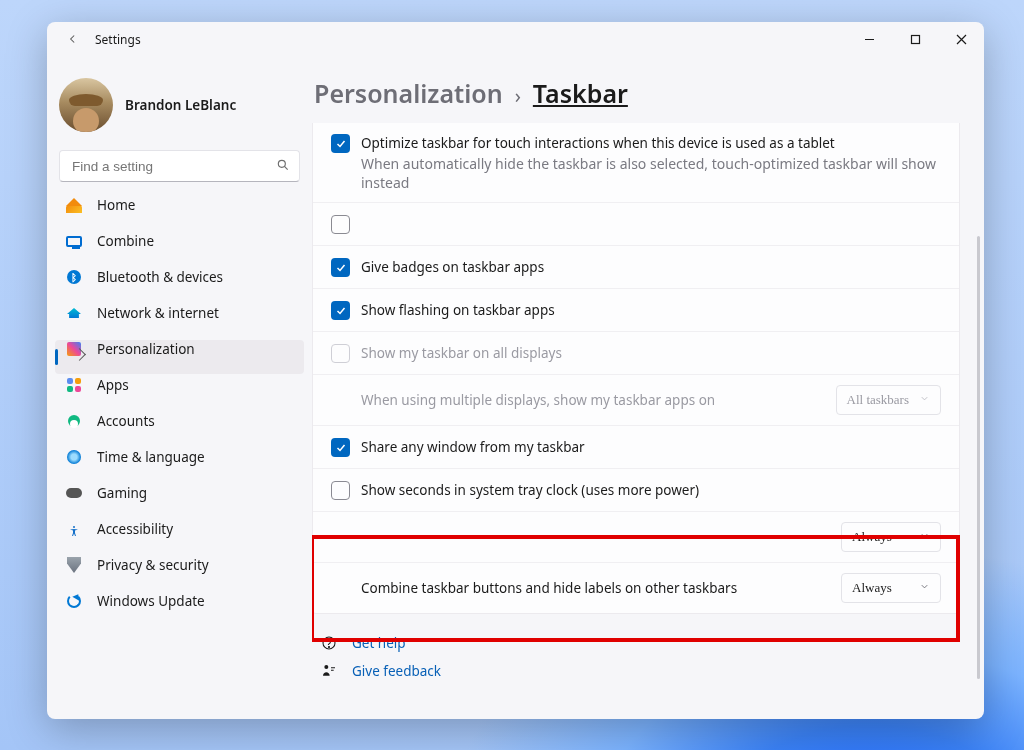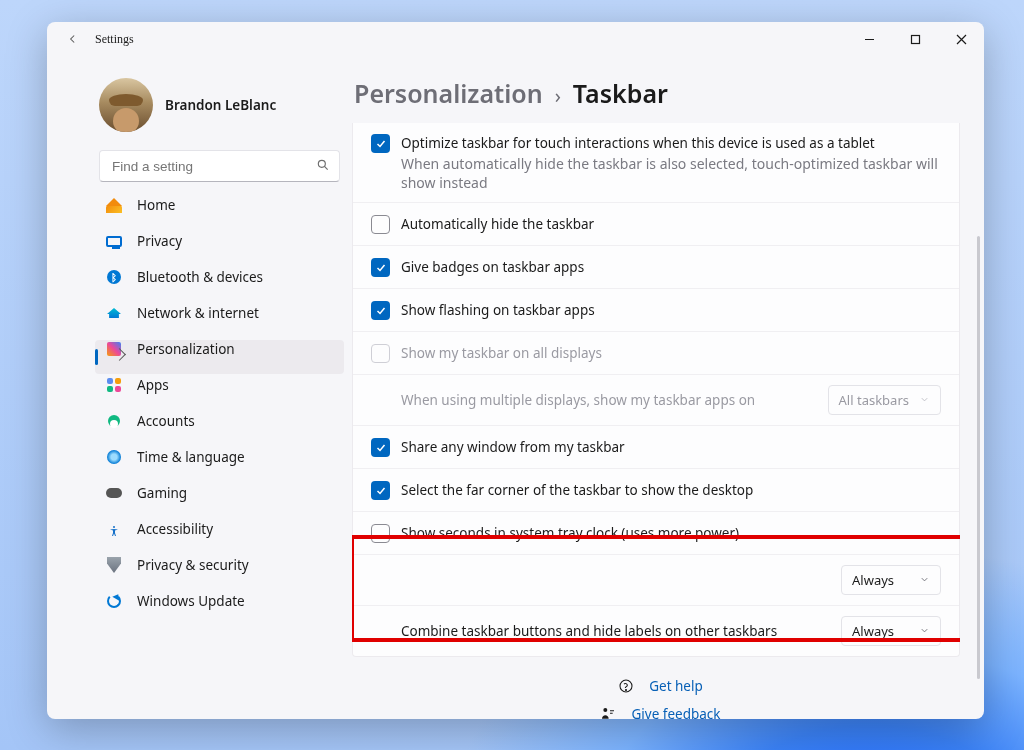--- a/index.html
+++ b/index.html
@@ -25,38 +25,37 @@
     overflow: hidden;
   }
 
   
   .titlebar {
     height: 34px;
     display: flex; align-items: center;
     padding-left: 14px;
     font-size: 12px;
     color: #1b1b1b;
-    font-family: Liberation Serif, serif;
   }
   .back-btn {
     width: 24px; height: 24px;
     display: flex; align-items: center; justify-content: center;
     margin-right: 10px; cursor: pointer;
     color: #5a5a5a;
   }
   .tb-spacer { flex: 1; }
   .win-controls { display: flex; }
   .win-ctl {
     width: 46px; height: 34px;
     display: flex; align-items: center; justify-content: center;
     color: #1b1b1b; cursor: pointer;
   }
 
   
-  .body { flex: 1; display: flex; overflow: hidden; padding-left: 40px; }
+  .body { flex: 1; display: flex; overflow: hidden; }
 
   
   .sidebar {
     width: 265px; padding: 12px 8px 12px 8px;
     display: flex; flex-direction: column;
     overflow-y: auto;
   }
   .profile {
     display: flex; align-items: center; gap: 12px;
     padding: 10px 8px 18px 4px;
@@ -145,21 +144,21 @@
     padding: 20px 24px 0 0;
     overflow: hidden;
     position: relative;
   }
   .breadcrumb {
     display: flex; align-items: baseline; gap: 12px;
     margin: 0 0 12px 2px;
   }
   .bc-parent { font-size: 25px; font-weight: 600; color: #6e6e76; }
   .bc-sep { font-size: 20px; color: #6e6e76; }
-  .bc-page { font-size: 25px; font-weight: 600; color: #1b1b1b; }
+  .bc-page { font-size: 25px; font-weight: 600; color: #1b1b1b; text-decoration: underline; }
 
   .scroll {
     flex: 1; overflow: hidden; 
     position: relative;
     border-top: 1px solid transparent;
   }
   .card {
     background: #fdfdfe;
     border: 1px solid #eceaee;
     border-radius: 4px;
@@ -171,21 +170,21 @@
     display: flex; align-items: center;
     min-height: 43px; padding: 10px 18px 10px 48px;
     border-bottom: 1px solid #f0eff2;
     position: relative;
     font-size: 13.5px; color: #1b1b1b;
   }
   .row:last-child { border-bottom: none; }
   .row .sub { font-size: 14px; color: #7a7a82; margin-top: 2px; display:block; }
   .row.disabled { color: #9a9aa2; }
   .row.no-cb { padding-left: 48px; gap: 32px; }
-  .row .rhs { margin-left: auto; }
+  .row .rhs { margin-left: auto; font-family: Liberation Serif, serif; }
 
   
   .cbx {
     position: absolute; left: 18px; top: 12px;
     width: 19px; height: 19px; border-radius: 4px;
     display: flex; align-items: center; justify-content: center;
     cursor: pointer;
   }
   .cbx.checked { background: #0067c0; }
   .cbx.checked svg { color:#fff; width:12px; height:12px; }
@@ -206,21 +205,21 @@
   .chev { color:#6e6e76; }
   .chev.disabled{color:#bdbdc4}
 
   
   .hl {
     position: absolute; border: 4px solid #e00000; pointer-events: none;
     left: -2px; top: 412px; width: 650px; height: 107px;
   }
 
   
-  .footer-links { padding: 16px 0 18px 8px; display:flex; flex-direction:column; gap:10px;align-items:center; }
+  .footer-links { padding: 16px 0 18px 8px; display:flex; flex-direction:column; gap:10px; }
   .flink { display:flex; align-items:center; gap:14px; font-size:13.5px; color:#0860b6; cursor:pointer; }
   .flink .fi { width:18px; height:18px; color:#1b1b1b; display:flex; align-items:center; justify-content:center; }
 
   
   .sbar { position:absolute; right:4px; top:180px; bottom:40px; width:3px; background:#c9c9cf; border-radius:2px; }
 </style>
 </head>
 <body>
 
 <div class="window">
@@ -274,21 +273,21 @@
         <div class="nav-item">
             <span class="nav-icon">
               <span class="ic-home"></span>
             </span>
             <span>Home</span>
           </div>
         <div class="nav-item">
             <span class="nav-icon">
               <span class="ic-sys"></span>
             </span>
-            <span>Privacy</span>
+            <span>Combine</span>
           </div>
         <div class="nav-item">
             <span class="nav-icon">
               <span class="ic-bt">ᛒ</span>
             </span>
             <span>Bluetooth &amp; devices</span>
           </div>
         <div class="nav-item">
             <span class="nav-icon">
               <span class="ic-net"></span>
@@ -372,21 +371,20 @@
                 </svg>
             </span>
             <span>
               <span>Optimize taskbar for touch interactions when this device is used as a tablet</span>
               <span class="sub">When automatically hide the taskbar is also selected, touch-optimized taskbar will show instead</span>
             </span>
           </div>
 
           <div class="row">
             <span class="cbx unchecked"></span>
-            <span>Automatically hide the taskbar</span>
           </div>
 
           <div class="row">
             <span class="cbx checked">
                 <svg viewBox="0 0 24 24" fill="none" stroke="currentColor" stroke-width="3">
                   <path d="M5 12l5 5 9-11"></path>
                 </svg>
               </span>
             <span>Give badges on taskbar apps</span>
           </div>
@@ -417,28 +415,20 @@
 
           <div class="row">
             <span class="cbx checked">
                 <svg viewBox="0 0 24 24" fill="none" stroke="currentColor" stroke-width="3">
                   <path d="M5 12l5 5 9-11"></path>
                 </svg>
               </span>
             <span>Share any window from my taskbar</span>
           </div>
 
-          <div class="row">
-            <span class="cbx checked">
-                <svg viewBox="0 0 24 24" fill="none" stroke="currentColor" stroke-width="3">
-                  <path d="M5 12l5 5 9-11"></path>
-                </svg>
-              </span>
-            <span>Select the far corner of the taskbar to show the desktop</span>
-          </div>
 
           <div class="row">
             <span class="cbx unchecked"></span>
             <span>Show seconds in system tray clock (uses more power)</span>
           </div>
 
           <div class="row no-cb">
             <div class="dd rhs">
               <span>Always</span>
               <span class="chev"><svg width="11" height="11" viewBox="0 0 24 24" fill="none" stroke="currentColor" stroke-width="2">

